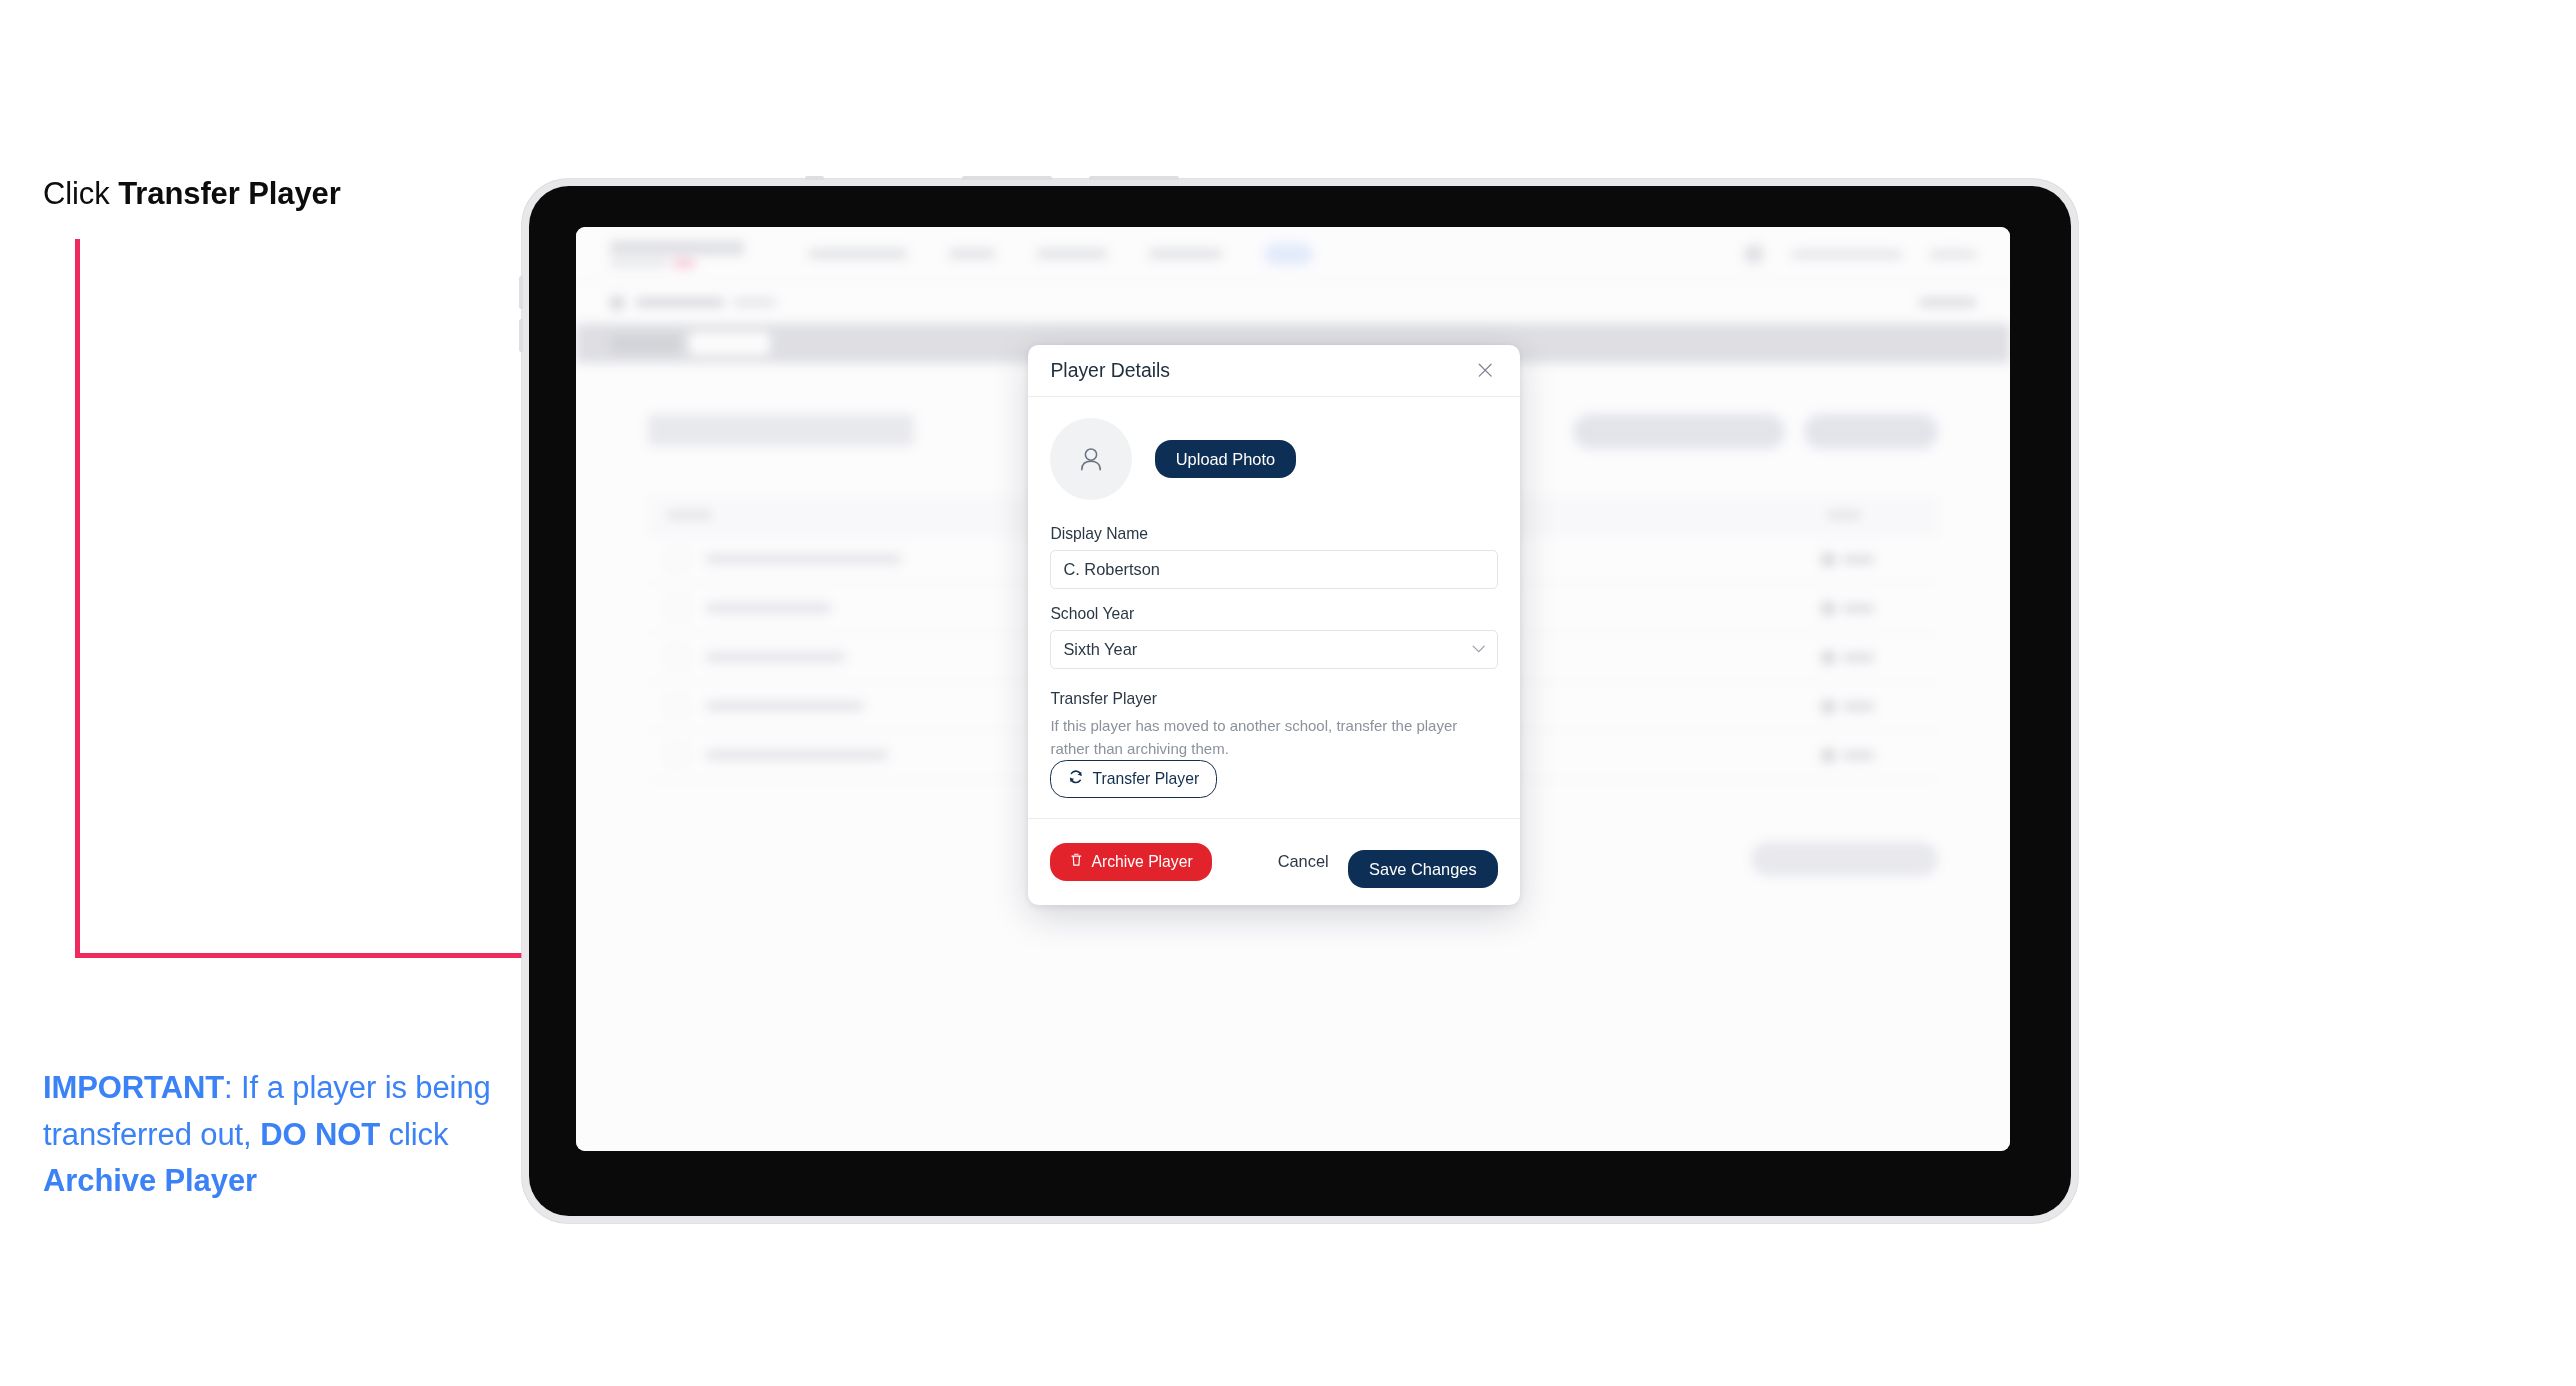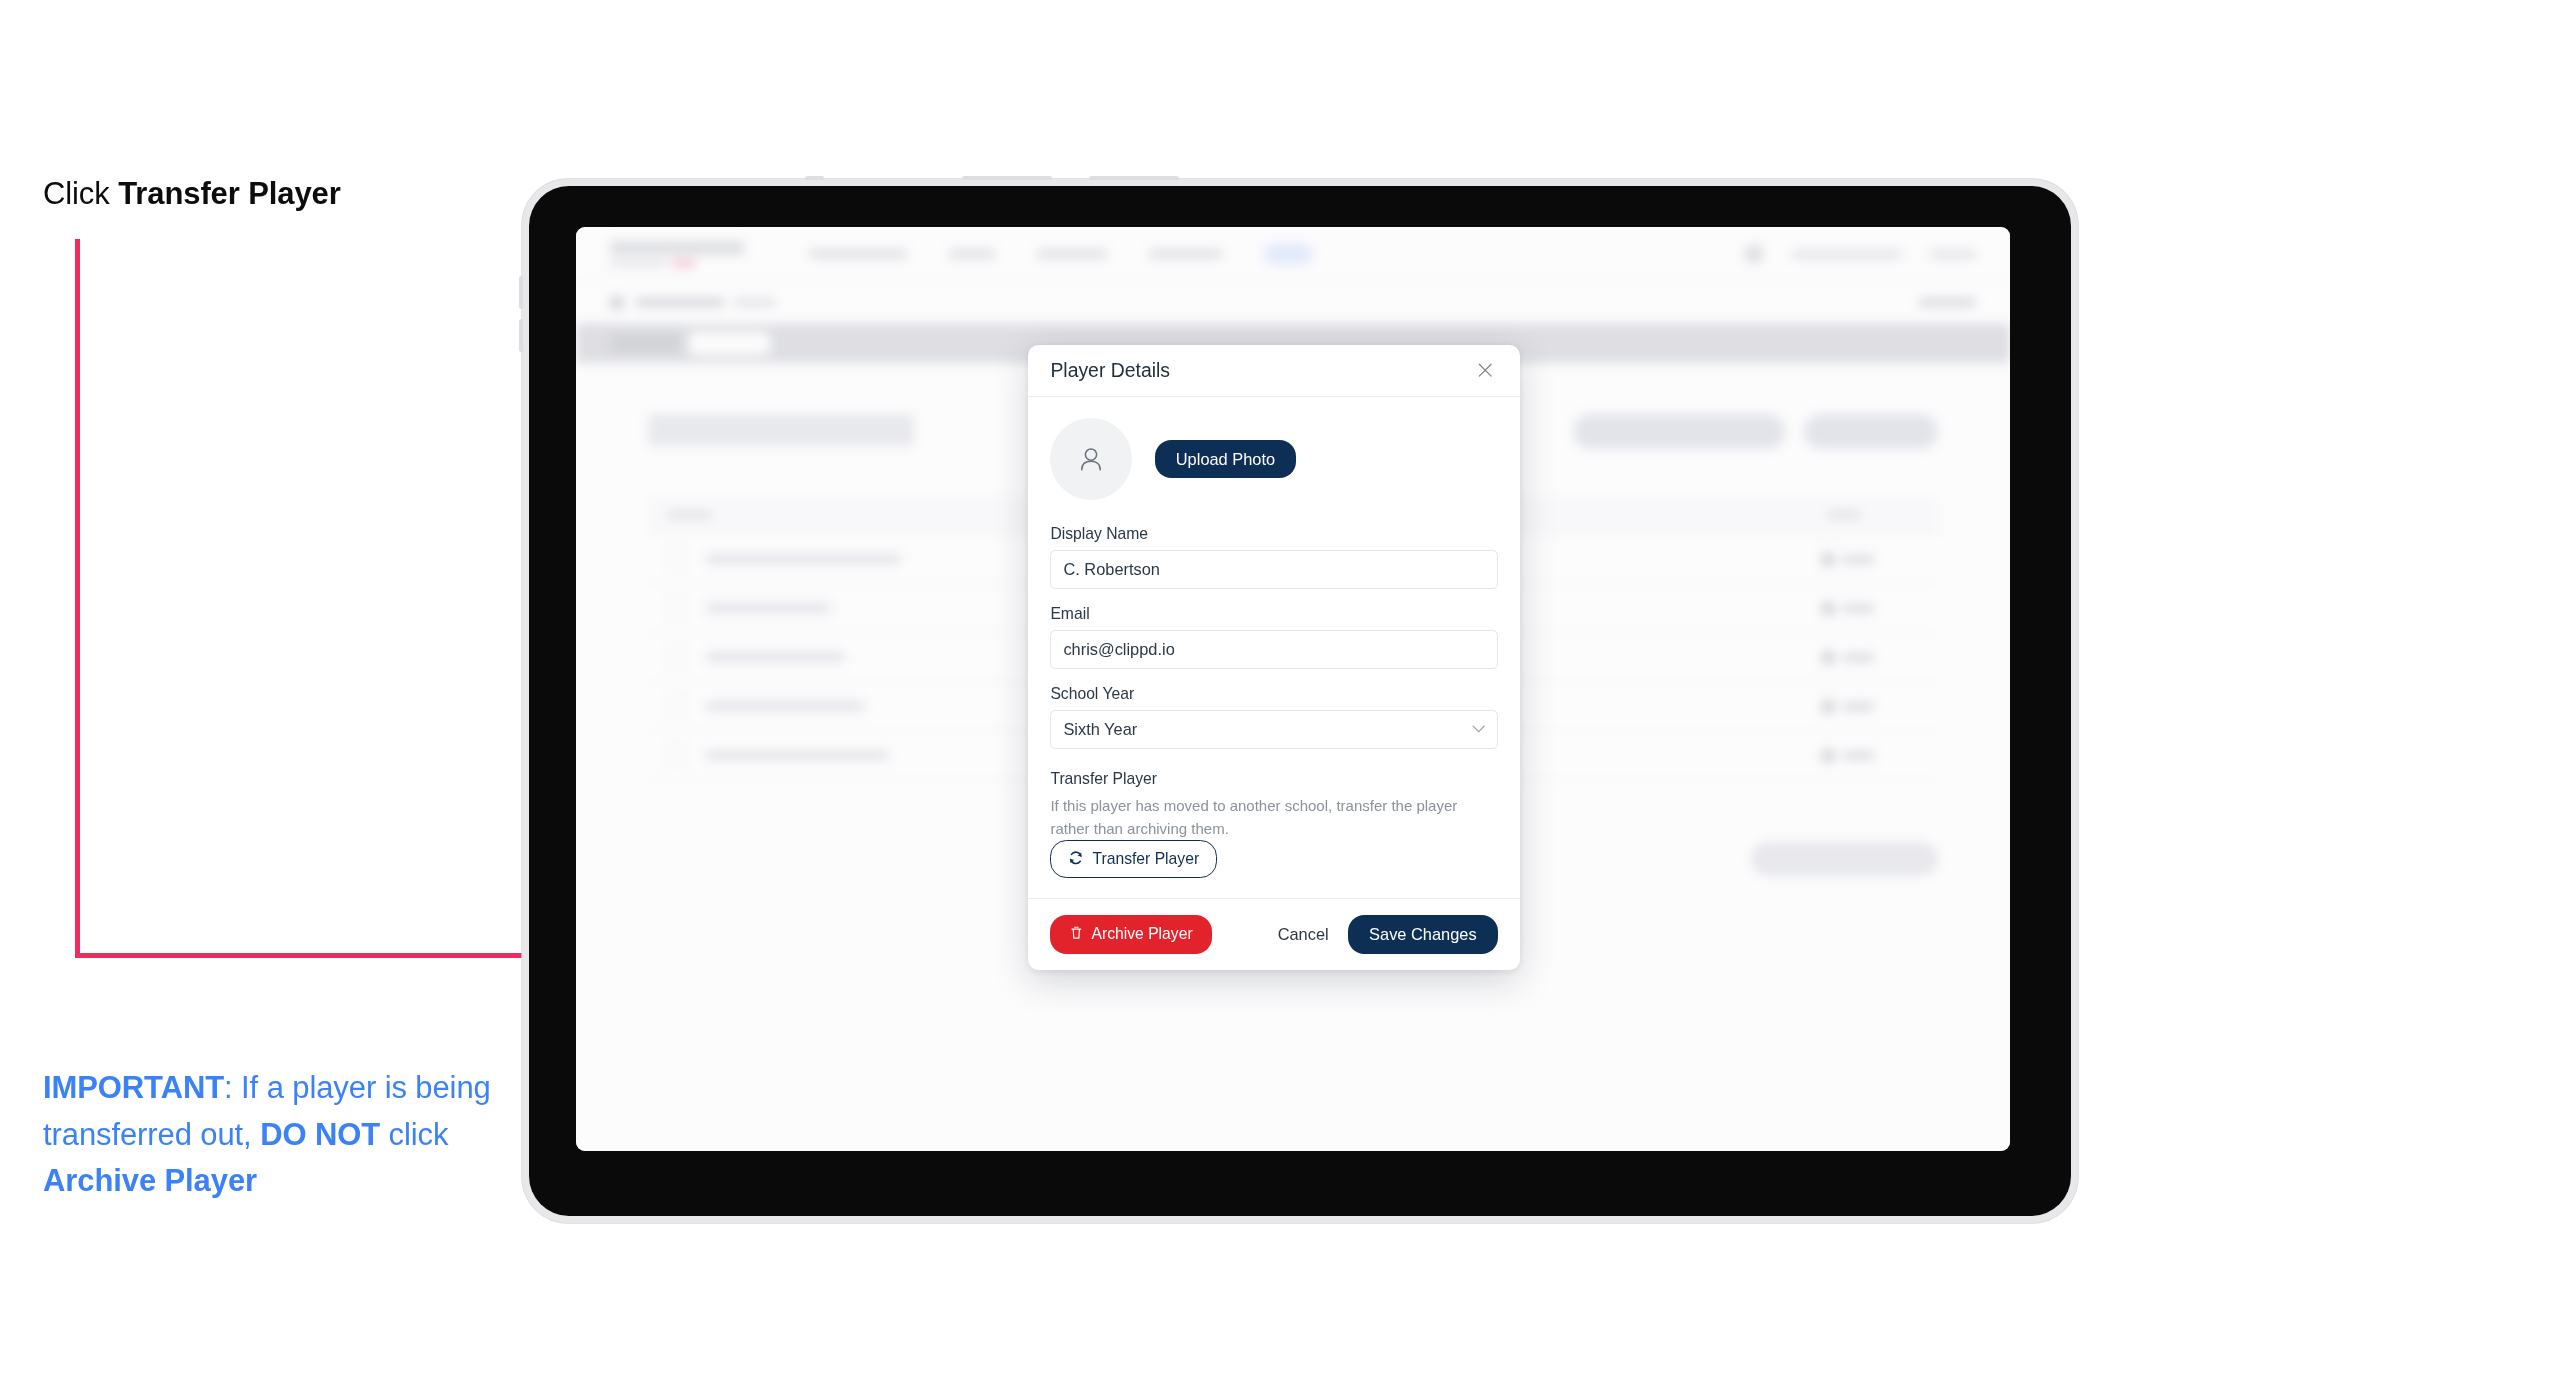--- a/index.html
+++ b/index.html
@@ -238,21 +238,21 @@
     cursor: pointer; font-family: "Liberation Sans", sans-serif;
   }
   .cancel-btn {
     margin-left: auto; margin-right: 19.4px;
     background: none; border: none; color: #2c3845;
     font-size: 16.4px; cursor: pointer; font-family: "Liberation Sans", sans-serif;
   }
   .save-btn {
     background: #0e2f55; color: #fff; border: none;
     font-size: 16.4px; padding: 9.7px 21px; border-radius: 16.4px;
-    cursor: pointer; font-family: "Liberation Sans", sans-serif;
+    cursor: pointer; font-family: "Liberation Sans", sans-serif; margin-top: 15px;
   }
 </style>
 </head>
 <body>
 
 <div id="stage">
 
   <div class="anno-top">
     <span>Click </span><span class="anno-b">Transfer Player</span>
   </div>
@@ -398,24 +398,20 @@
         </div>
         <button class="upload-btn">Upload Photo</button>
       </div>
 
 
       <div class="field">
         <label class="field-label">Display Name</label>
         <input class="field-input" type="text" value="C. Robertson" style="">
       </div>
 
-      <div class="field">
-        <label class="field-label">Email</label>
-        <input class="field-input" type="text" value="chris@clippd.io" style="">
-      </div>
 
       <div class="field">
         <label class="field-label">School Year</label>
         <div class="select-wrap">
           <input class="field-input" type="text" readonly="" value="Sixth Year" style="">
           <span class="chev">
             <svg width="13.4" height="8.2" viewBox="0 0 18 11">
               <path d="M1.5 1.5 L9 9 L16.5 1.5" stroke="#9aa1aa" stroke-width="1.7" fill="none" stroke-linecap="round"></path>
             </svg>
           </span>

